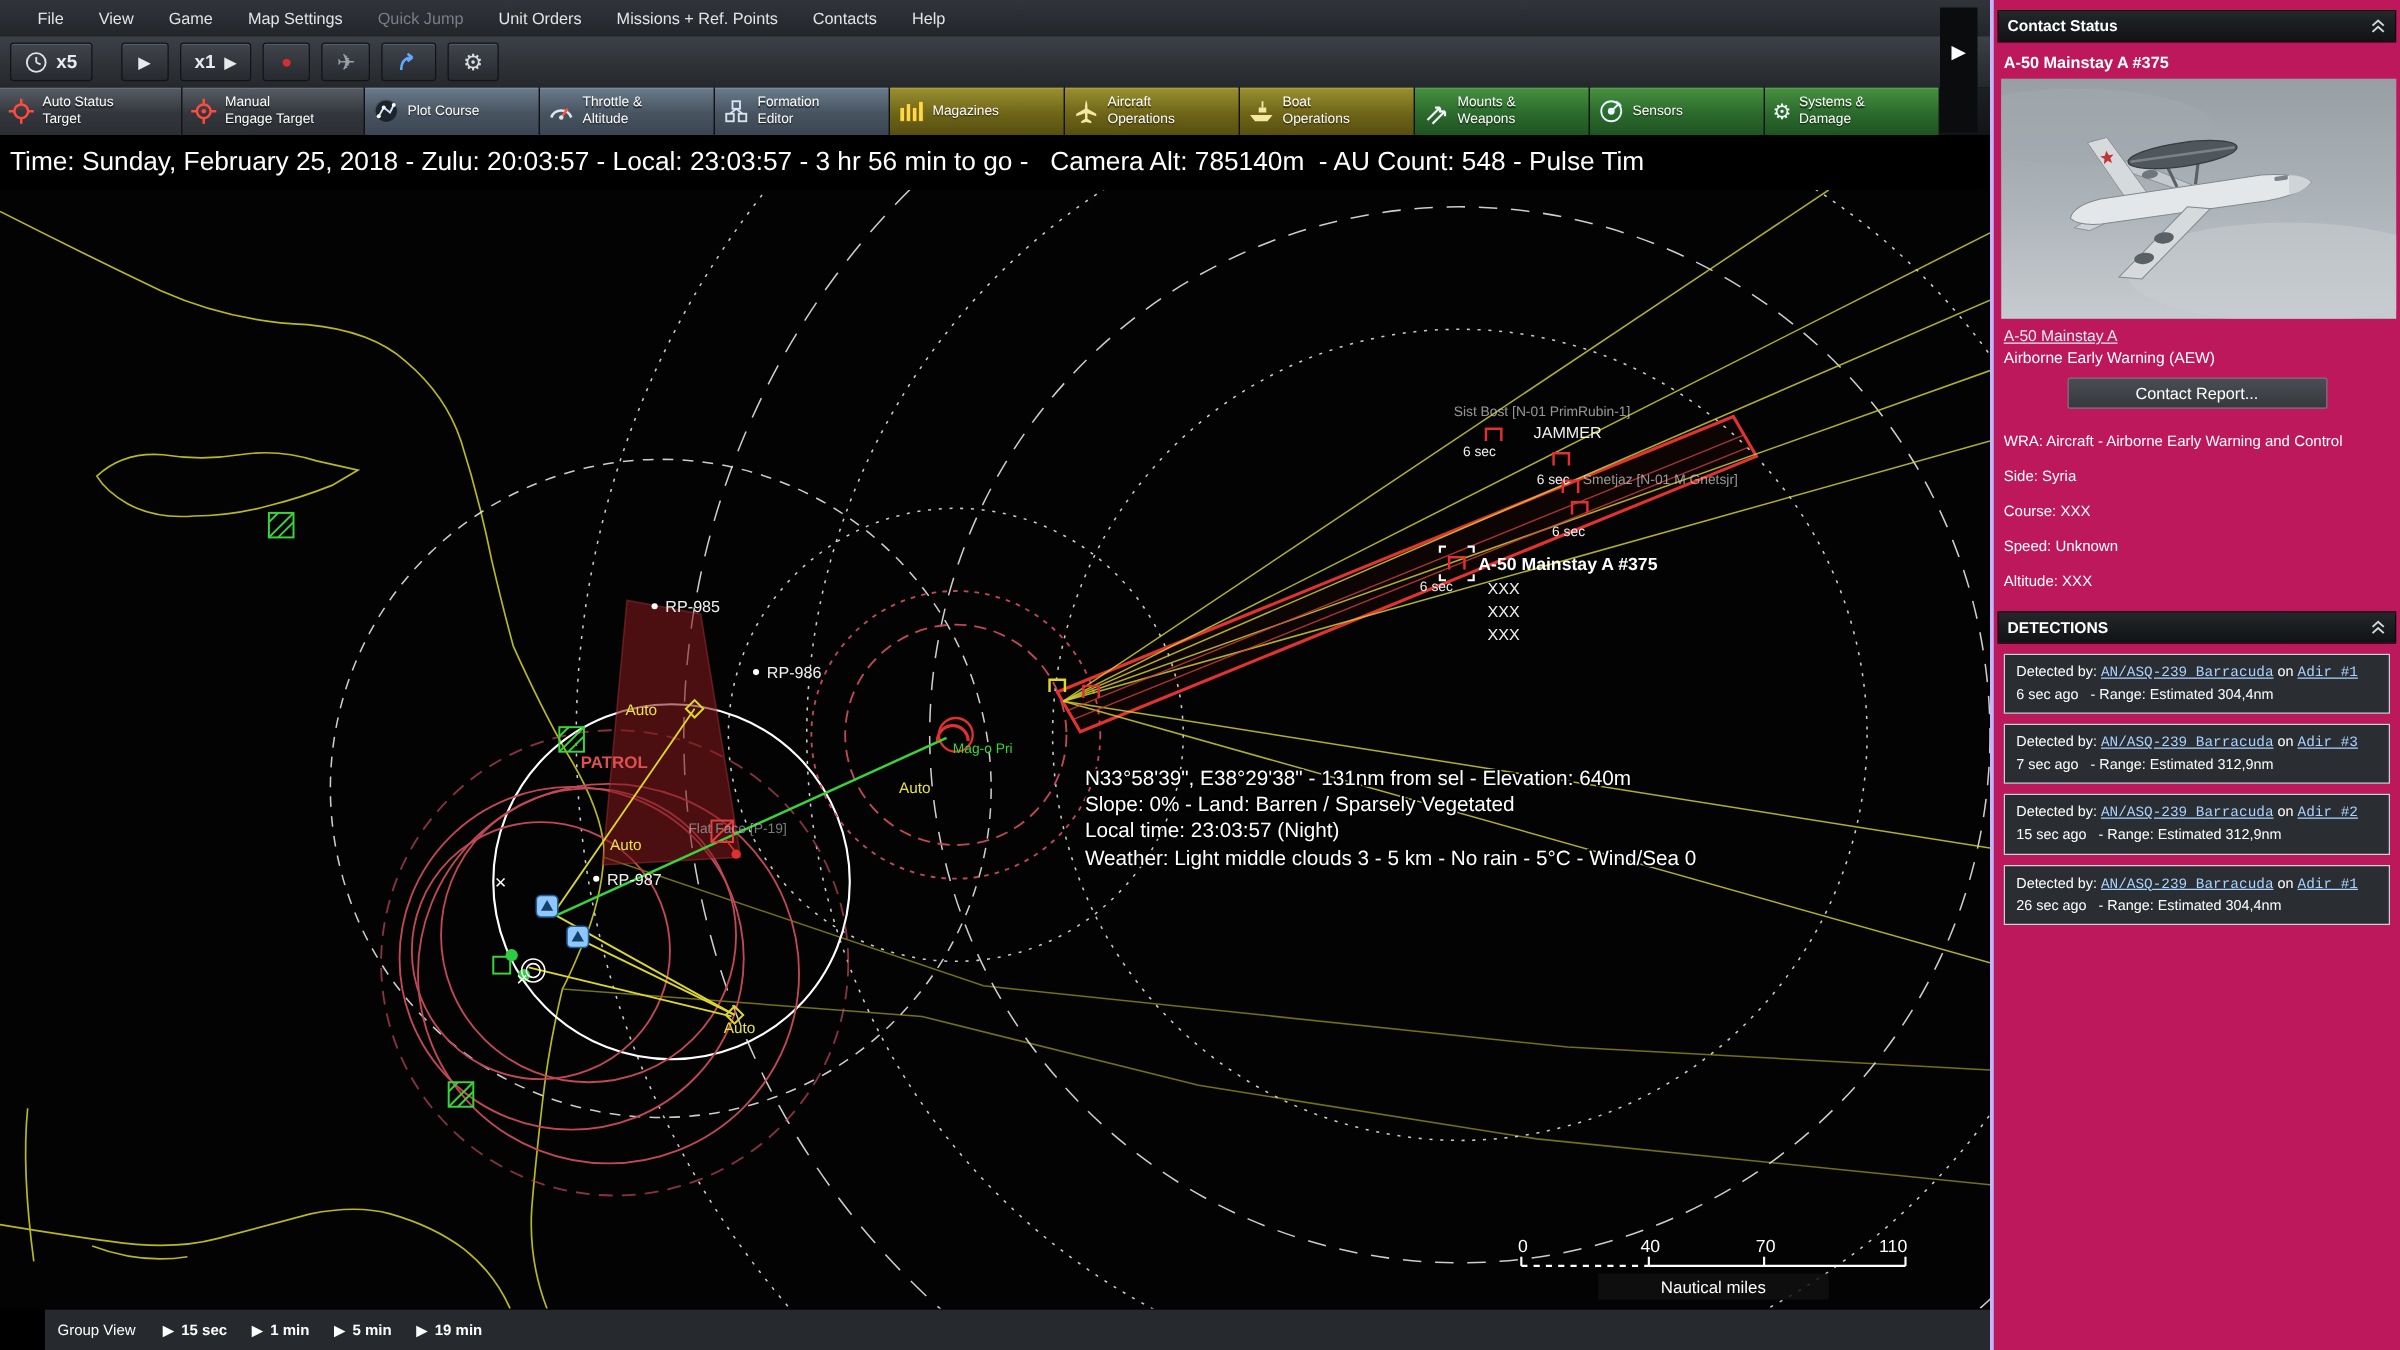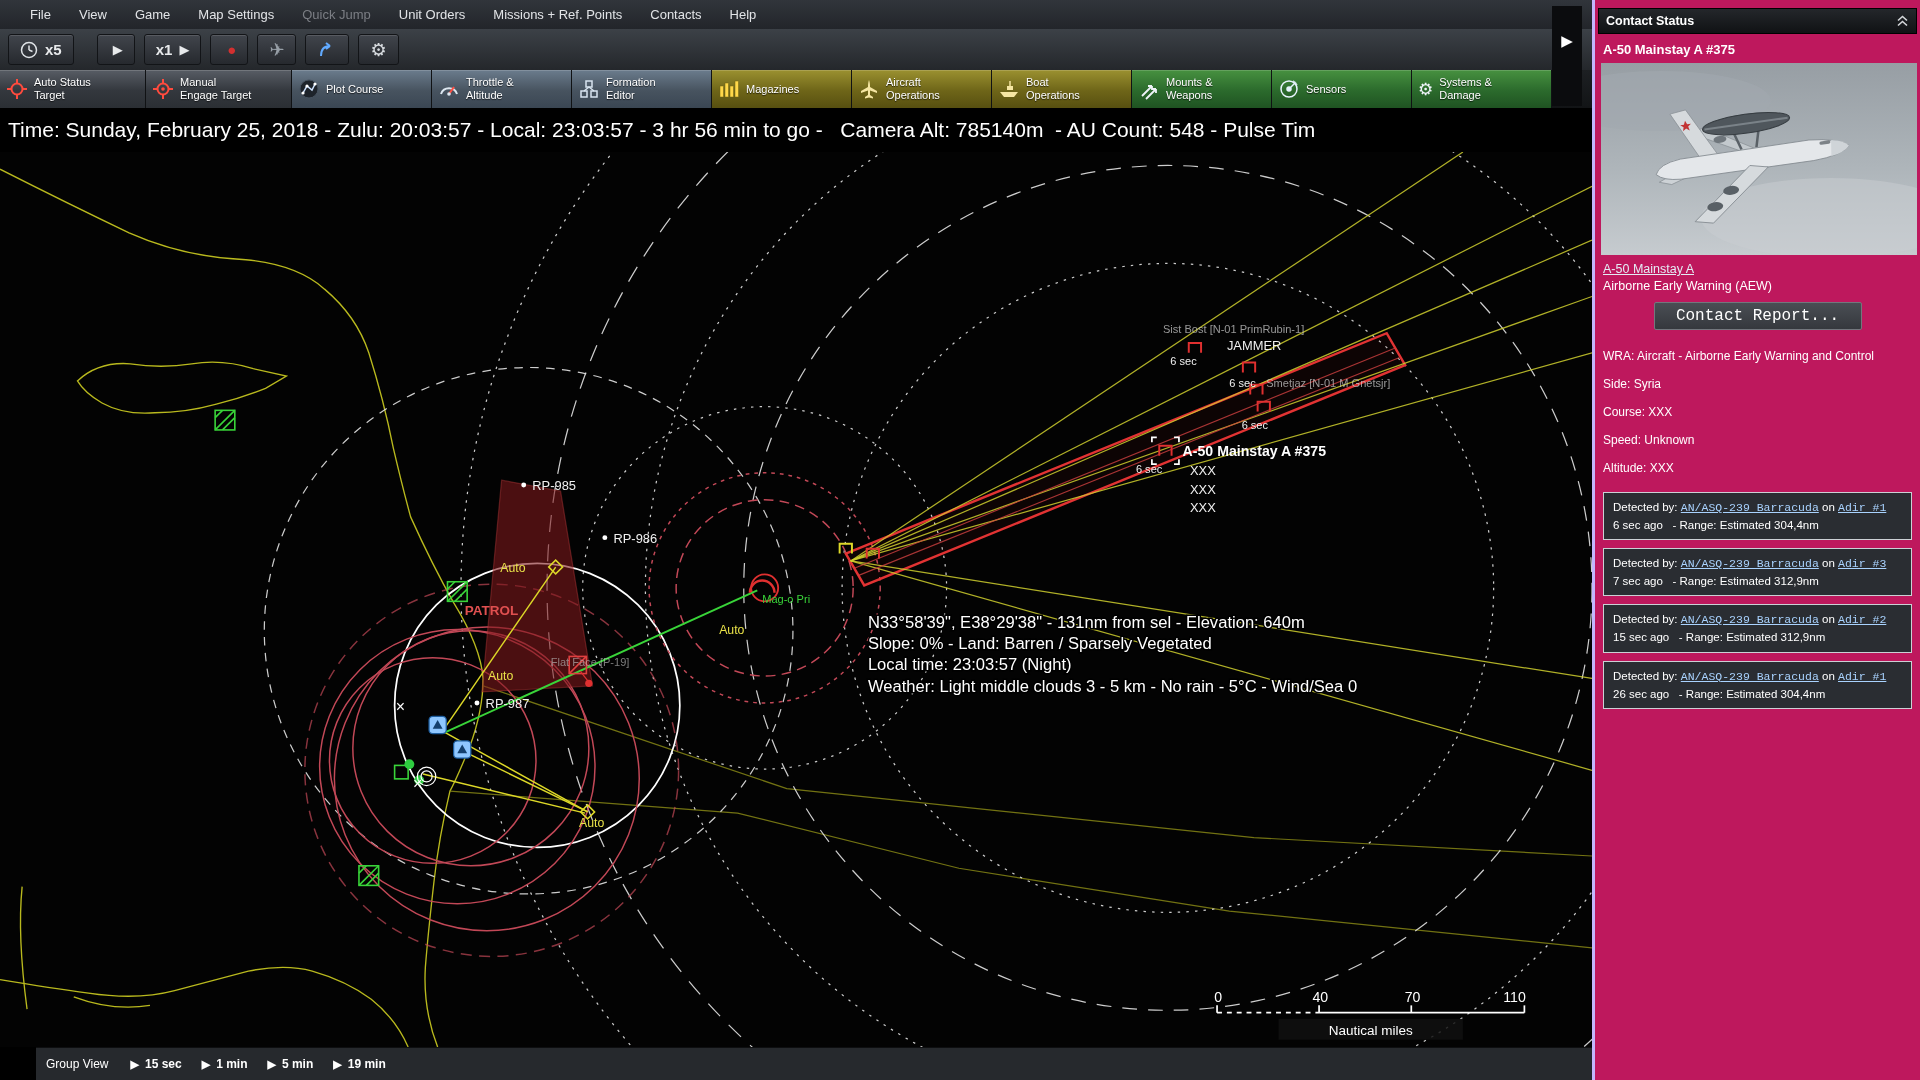--- a/index.html
+++ b/index.html
@@ -11,21 +11,21 @@
   
   .menu-bar { height:29px; background:linear-gradient(#31353b,#22252a);
               display:flex; align-items:center; gap:28px; padding-left:30px;
               color:#e2e4e7; font-size:13px; flex:0 0 auto; }
   .menu-item { cursor:default; white-space:nowrap; }
   .menu-item.disabled { color:#7b7e84; }
 
   
   .transport-bar { height:41px; background:linear-gradient(#3c4147,#24272b);
                    display:flex; align-items:center; gap:9px; padding-left:8px; flex:0 0 auto; }
-  .tbtn { height:31px; min-width:38px; display:inline-flex; align-items:center; justify-content:flex-end;
+  .tbtn { height:31px; min-width:38px; display:inline-flex; align-items:center; justify-content:center;
           gap:7px; padding:0 11px; background:linear-gradient(#41454c,#26292e);
           border:1px solid #121417; border-radius:3px; color:#e8eaec;
           box-shadow:inset 0 1px 0 rgba(255,255,255,.12); }
   .tbtn .val { font-size:15px; font-weight:bold; }
   .glyph-play { color:#e8eaec; font-size:13px; }
   .glyph-rec  { color:#d23030; font-size:15px; }
   .glyph-plane{ color:#98a0a8; font-size:18px; }
   .glyph-gear { color:#d8dce0; font-size:18px; }
 
   
@@ -98,22 +98,22 @@
   .panel-header { margin:8px 3px 0 3px; height:26px; background:linear-gradient(#24272b,#101214);
                   border:1px solid #000; display:flex; align-items:center; justify-content:space-between;
                   padding:0 7px; font-size:12.5px; font-weight:bold; }
   .contact-title { padding:8px 8px 6px 8px; font-size:13px; font-weight:bold; }
   .photo { margin:0 6px; width:316px; height:192px; background:#9aa1a7; position:relative; }
   .type-link { display:inline-block; margin:7px 0 0 8px; color:#e4ecf5; font-size:12.5px;
                text-decoration:underline; }
   .type-desc { padding:3px 8px 0 8px; font-size:12.5px; }
   .report-btn { display:block; margin:9px auto 4px auto; width:208px; padding:4px 0;
                 background:linear-gradient(#4a4e54,#35383d); border:1px solid #73777d;
-                border-radius:2px; color:#fff; font-size:16px; text-align:center;
-                font-family:Liberation Mono, monospace; }
+                border-radius:2px; color:#fff; font-size:13px; text-align:center;
+                font-family:Liberation Sans, sans-serif; }
   .fields { padding:8px 8px 2px 8px; }
   .fields div { font-size:12px; line-height:28px; }
   .det-card { margin:8px 8px 0 8px; border:1px solid #ccd0d5; background:#2a2d32;
               padding:6px 9px; font-size:11.5px; line-height:1.4; }
   .dlink { color:#a9d3ff; text-decoration:underline;font-family:Liberation Mono, monospace; }
   .det-info { margin-top:1px; white-space:pre; }
   .chev { display:inline-flex; }
 </style>
 </head>
 <body>
@@ -511,20 +511,31 @@
   <button class="report-btn">Contact Report...</button>
 
   <div class="fields">
     <div>WRA: Aircraft - Airborne Early Warning and Control</div>
     <div>Side: Syria</div>
     <div>Course: XXX</div>
     <div>Speed: Unknown</div>
     <div>Altitude: XXX</div>
   </div>
 
+  <div class="panel-header">
+    <span>DETECTIONS</span>
+    <span class="chev">
+      <svg width="13" height="12">
+            <g stroke="#d4d7da" fill="none" stroke-width="1.6">
+              <polyline points="2,5.5 6.5,1.5 11,5.5"></polyline>
+              <polyline points="2,10.5 6.5,6.5 11,10.5"></polyline>
+            </g>
+          </svg>
+    </span>
+  </div>
 
   <div class="det-card">
     <span>Detected by:</span>
     <a class="dlink">AN/ASQ-239 Barracuda</a>
     <span>on</span>
     <a class="dlink">Adir #1</a>
     <div class="det-info">6 sec ago   - Range: Estimated 304,4nm</div>
   </div>
   <div class="det-card">
     <span>Detected by:</span>

